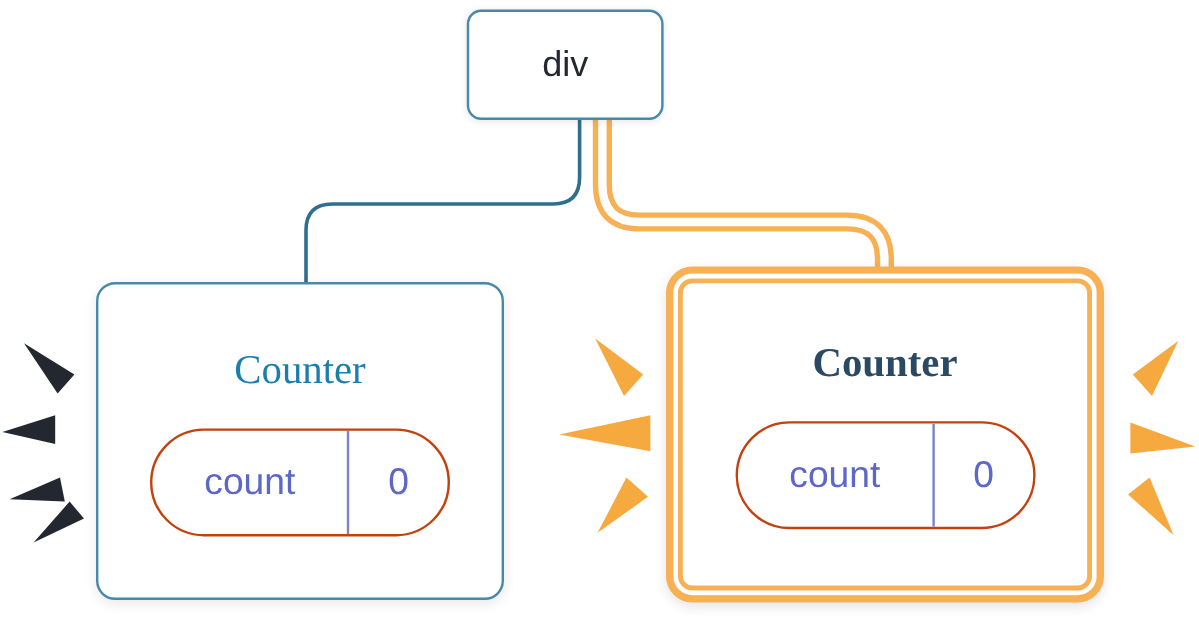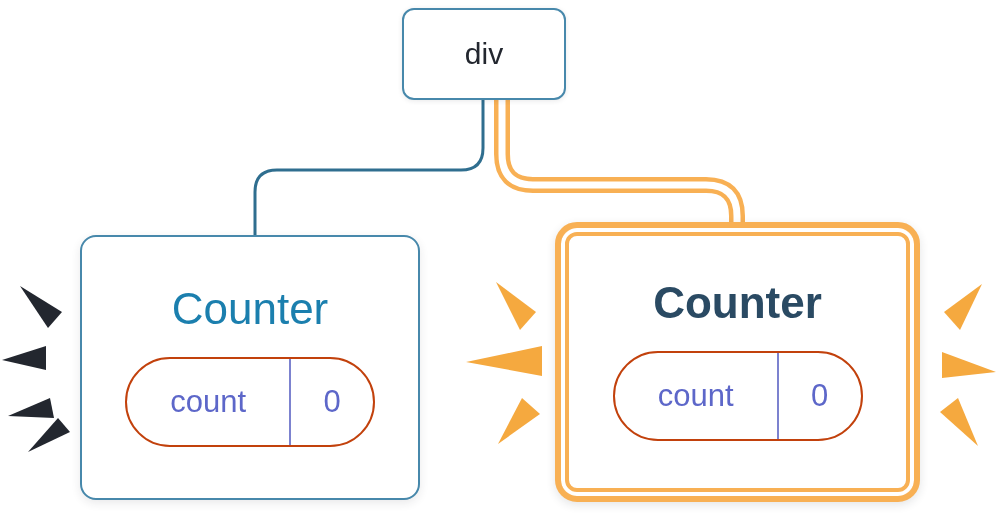--- a/index.html
+++ b/index.html
@@ -8,21 +8,21 @@
     position: relative;
     background: #ffffff;
     font-family: "Liberation Sans", sans-serif;
     overflow: hidden;
   }
   .stage { position: absolute; inset: 0; }
   svg.canvas { position: absolute; inset: 0; z-index: 0; }
 
   .node-div {
     position: absolute;
-    left: 402px; top: 8px;
+    left: 389px; top: 8px;
     width: 164px; height: 92px;
     background: #fff;
     border: 2.5px solid #4788ab;
     border-radius: 12px;
     display: flex; align-items: center; justify-content: center;
     font-size: 30px;
     color: #23272f;
     z-index: 2;
     box-shadow: 0 1px 5px rgba(35,39,47,.10);
   }
@@ -45,21 +45,21 @@
   .card-right {
     left: 555px; top: 222px;
     width: 365px; height: 280px;
     border: 6px solid #f8b054;
     border-radius: 22px;
     box-shadow: inset 0 0 0 4px #ffffff,
                 inset 0 0 0 8px #f8b054,
                 0 3px 10px rgba(35,39,47,.12);
   }
 
-  .title { font-size: 44px; line-height: 40px; }
+  .title { font-size: 34px; line-height: 40px; font-family: Liberation Serif, serif; }
   .title-left { color: #1b7fae; font-weight: 400; }
   .title-right { color: #2a4a63; font-weight: 700; }
 
   .pill {
     width: 250px; height: 90px;
     border: 2px solid #c2410c;
     border-radius: 45px;
     display: flex;
     overflow: hidden;
     background: #fff;

